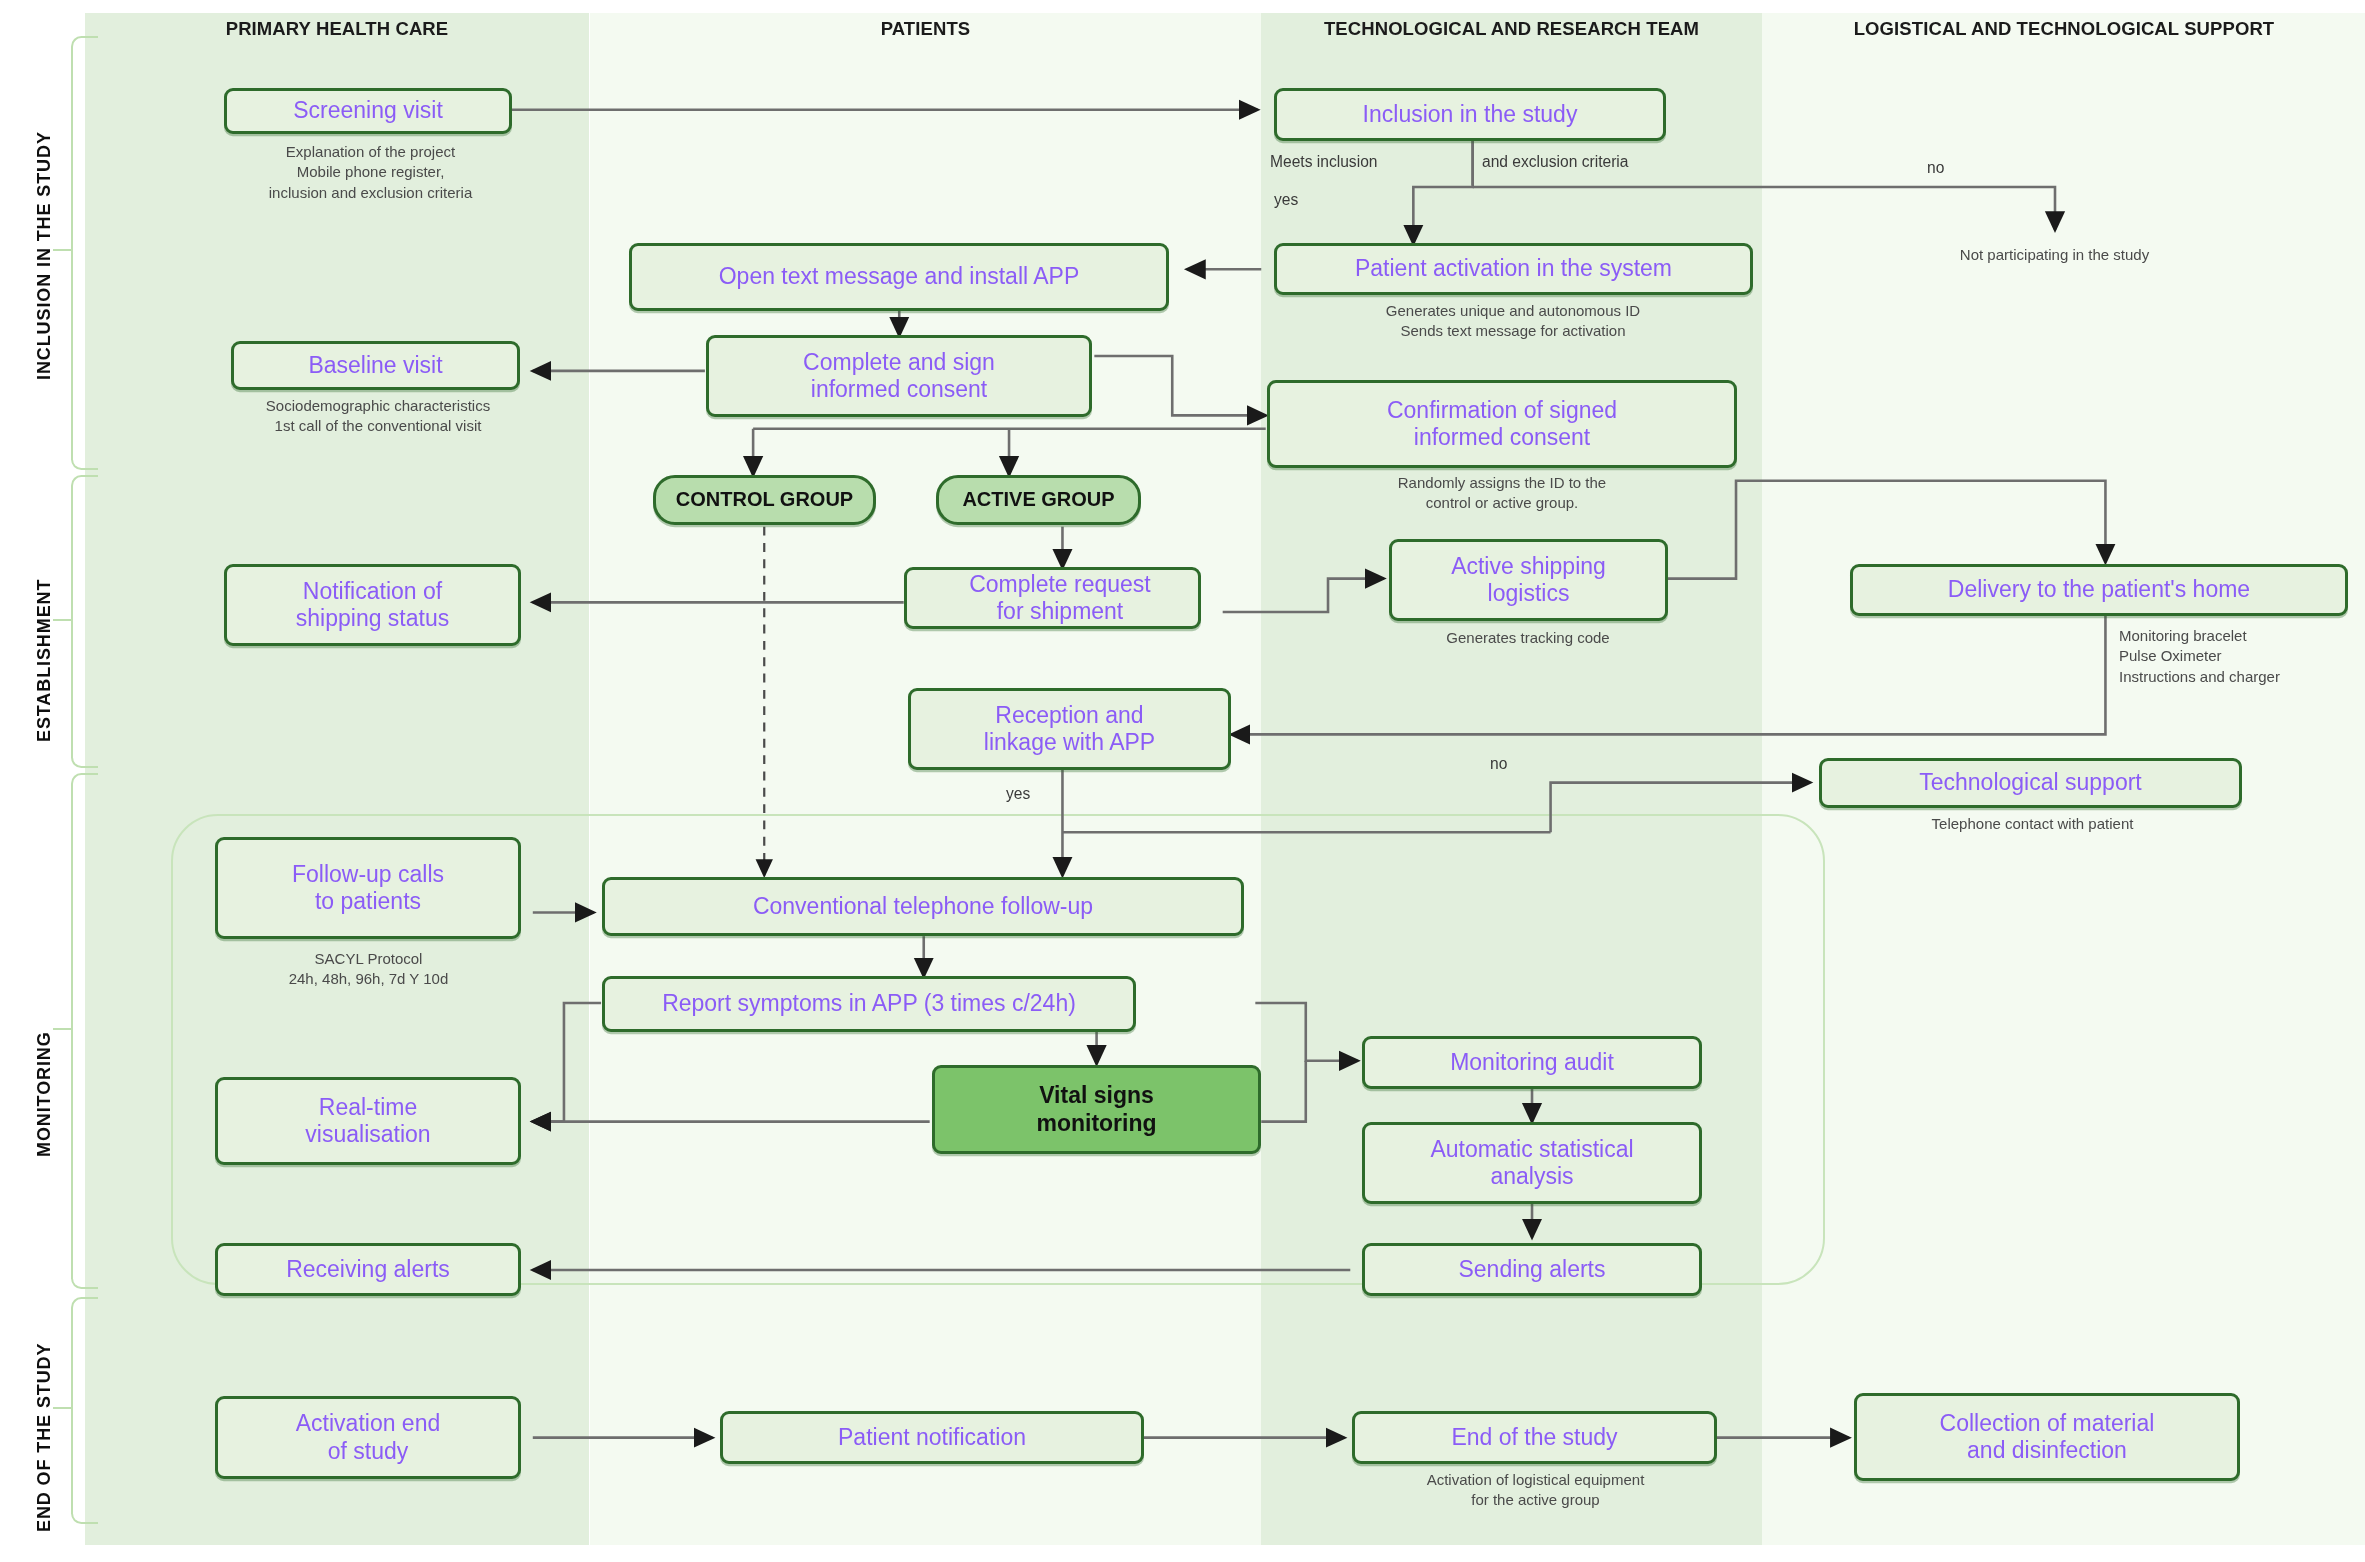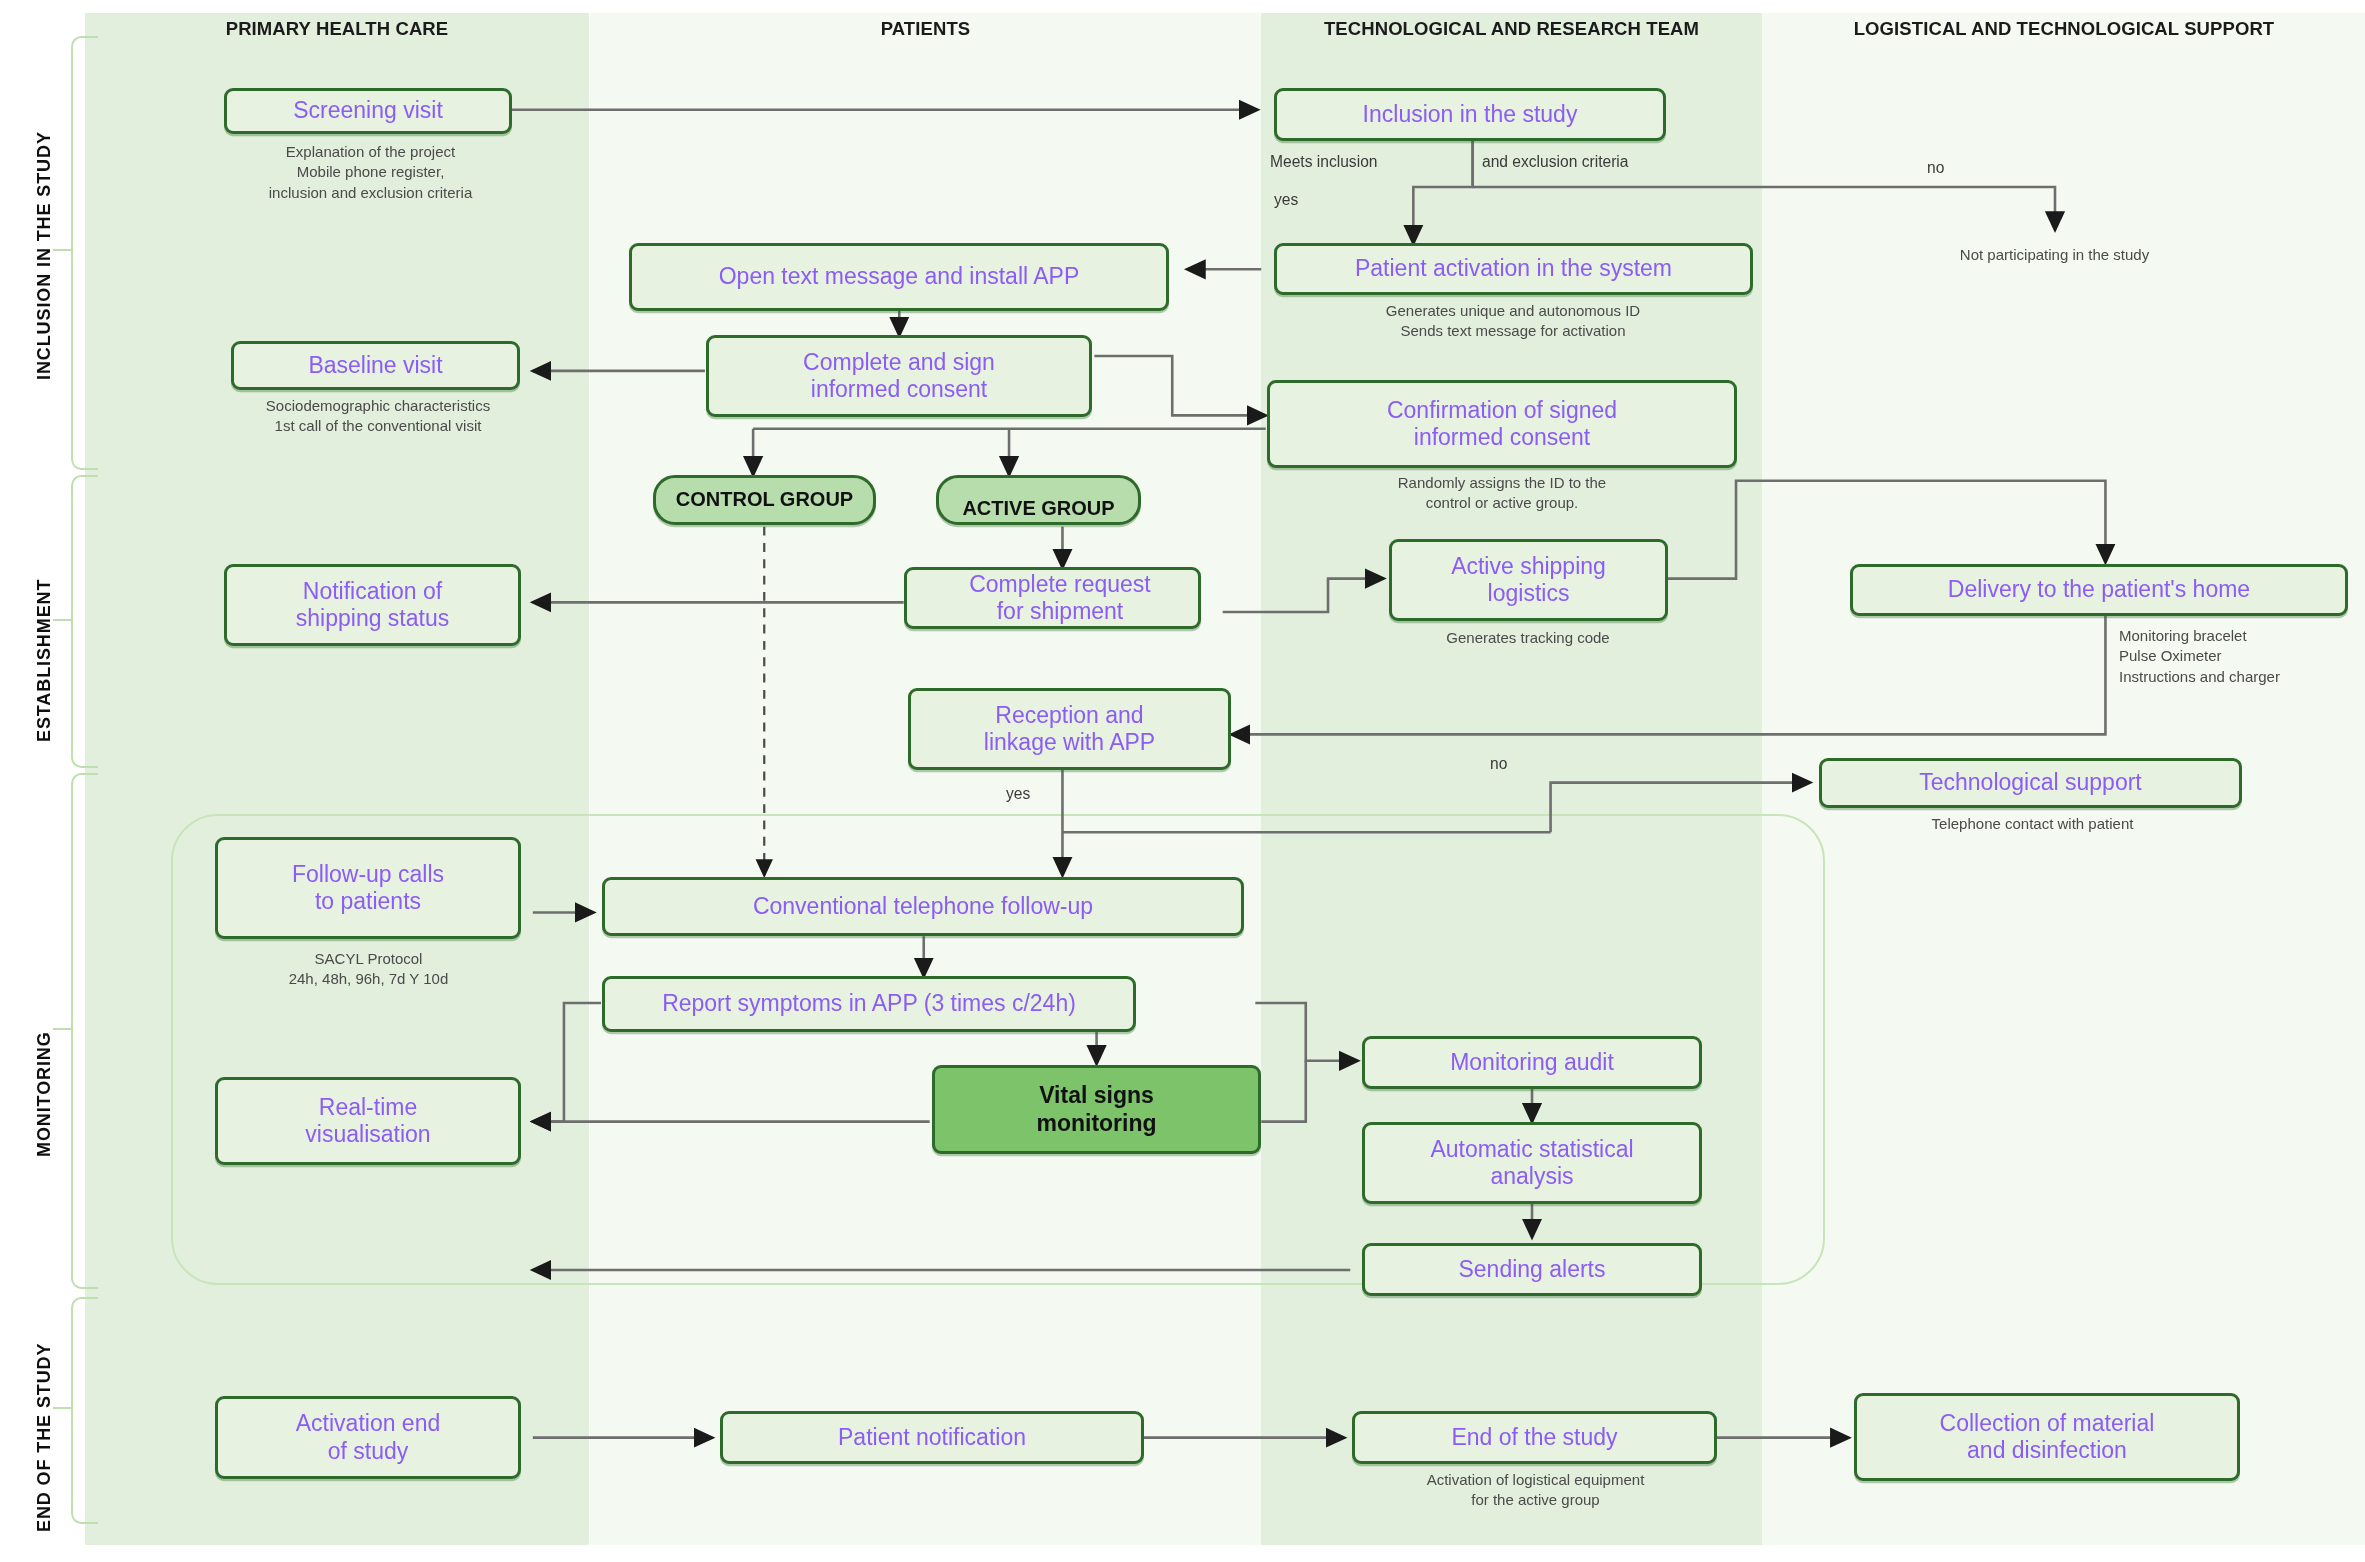--- a/index.html
+++ b/index.html
@@ -200,21 +200,21 @@
 informed consent</span></div>
 
   <div class="box" style="left:1267px;top:380px;width:470px;height:88px;white-space:pre-line;"><span style="white-space: pre-line;">Confirmation of signed
 informed consent</span></div>
   <div class="cap" style="left:1261px;top:473px;width:482px;"><span style="white-space: pre-line;">Randomly assigns the ID to the
 control or active group.</span></div>
 
   <div class="box group" style="left:653px;top:475px;width:223px;height:50px;">
       <span style="white-space: pre-line;">CONTROL GROUP</span>
     </div>
-  <div class="box group" style="left:936px;top:475px;width:205px;height:50px;align-items:flex-end;">
+  <div class="box group" style="left:936px;top:475px;width:205px;height:50px;">
       <span style="white-space: pre-line;">ACTIVE GROUP</span>
     </div>
 
   <div class="box" style="left:224px;top:564px;width:297px;height:82px;white-space:pre-line;"><span style="white-space: pre-line;">Notification of
 shipping status</span></div>
 
   <div class="box" style="left:904px;top:567px;width:297px;height:62px;white-space:pre-line;padding-left:21px;"><span style="white-space: pre-line;">Complete request
 for shipment</span></div>
 
   <div class="box" style="left:1389px;top:539px;width:279px;height:82px;white-space:pre-line;"><span style="white-space: pre-line;">Active shipping
@@ -258,20 +258,23 @@
   <div class="box" style="left:1362px;top:1036px;width:340px;height:53px;">
       <span style="white-space: pre-line;">Monitoring audit</span>
     </div>
 
   <div class="box" style="left:1362px;top:1122px;width:340px;height:82px;white-space:pre-line;"><span style="white-space: pre-line;">Automatic statistical
 analysis</span></div>
 
   <div class="box" style="left:215px;top:1077px;width:306px;height:88px;white-space:pre-line;"><span style="white-space: pre-line;">Real-time
 visualisation</span></div>
 
+  <div class="box" style="left:215px;top:1243px;width:306px;height:53px;">
+      <span style="white-space: pre-line;">Receiving alerts</span>
+    </div>
 
   <div class="box" style="left:1362px;top:1243px;width:340px;height:53px;">
       <span style="white-space: pre-line;">Sending alerts</span>
     </div>
 
   <div class="box" style="left:215px;top:1396px;width:306px;height:83px;white-space:pre-line;"><span style="white-space: pre-line;">Activation end
 of study</span></div>
 
   <div class="box" style="left:720px;top:1411px;width:424px;height:53px;">
       <span style="white-space: pre-line;">Patient notification</span>

